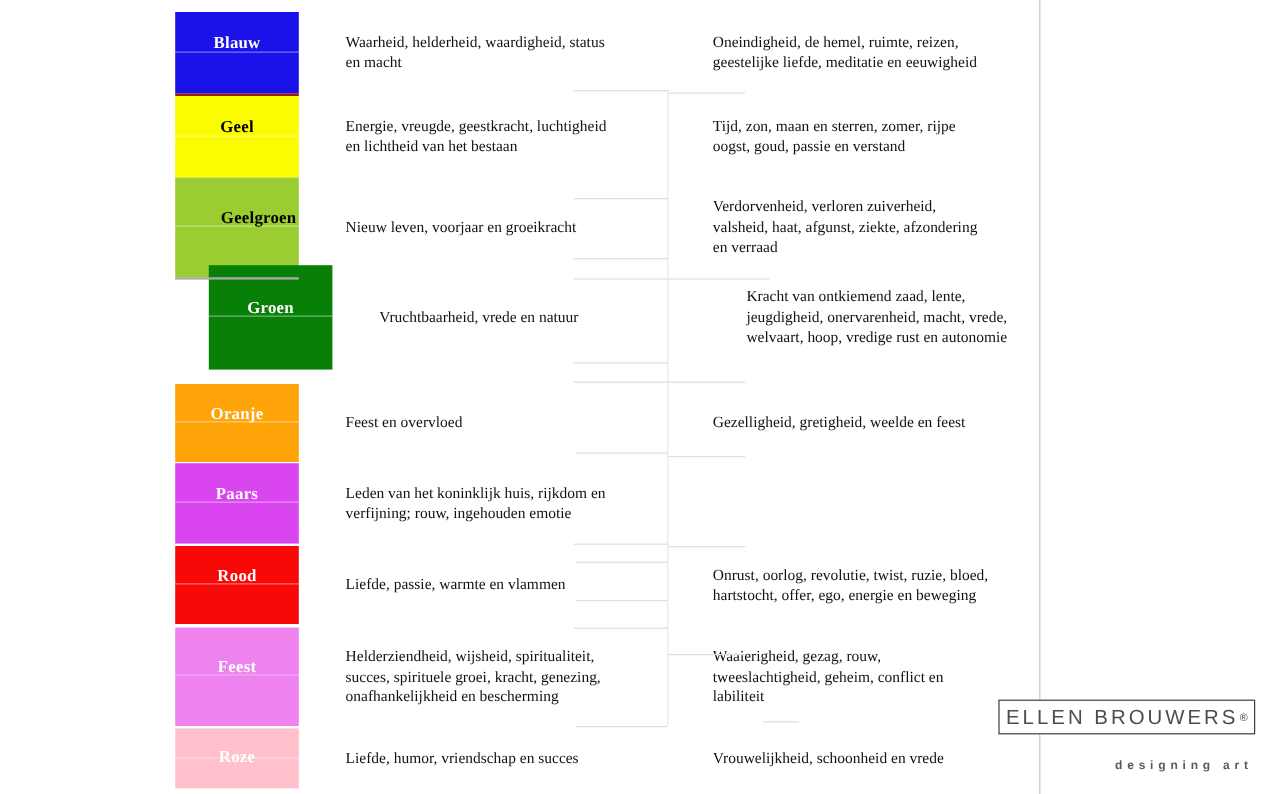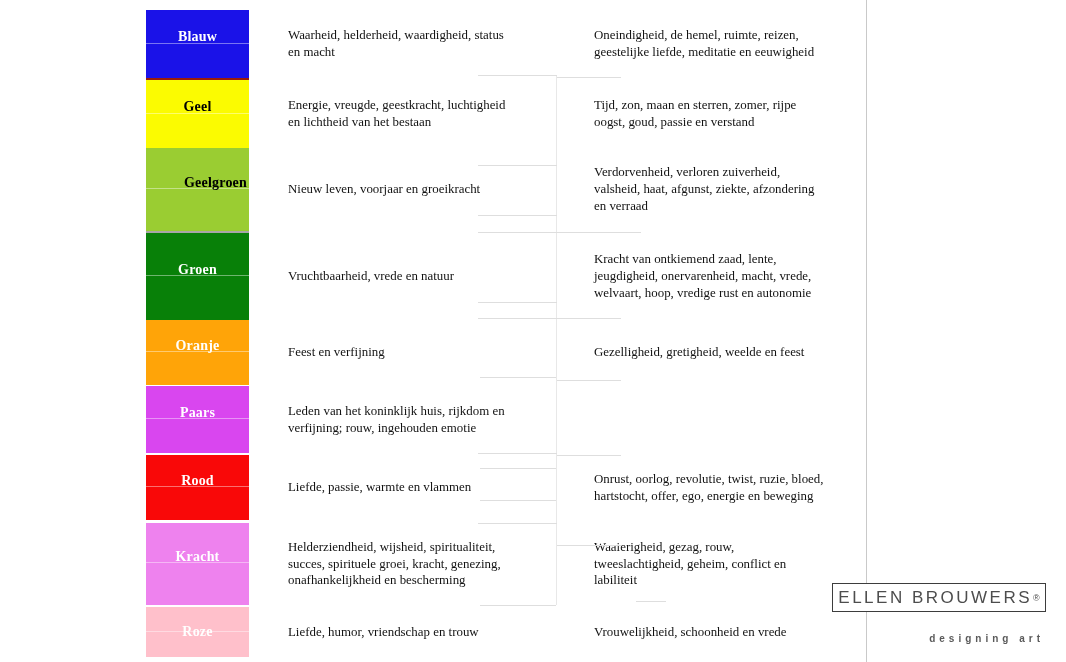--- a/index.html
+++ b/index.html
@@ -4,21 +4,21 @@
 <style>
   html,body{margin:0;padding:0;background:#ffffff;}
   body{font-family:"Liberation Serif","DejaVu Serif",serif;}
   #page{position:relative;width:1066px;height:662px;background:#fff;overflow:hidden;}
 
   
   .row{position:absolute;left:146px;width:720px;}
   .row-0{top:10px;height:68px;padding-left:20px;}
   .row-1{top:80px;height:68px;}
   .row-2{top:148px;height:83px;}
-  .row-3{top:233px;height:87px;}
+  .row-3{top:221px;height:87px;margin-left:28px;}
   .row-4{top:320px;height:65px;}
   .row-5{top:386px;height:67px;}
   .row-6{top:455px;height:65px;}
   .row-7{top:523px;height:82px;}
   .row-8{top:607px;height:50px;}
 
   .swatch{position:absolute;left:0;top:0;bottom:0;width:103px;
           display:flex;align-items:center;justify-content:center;}
   .swatch::after{content:"";position:absolute;left:0;right:0;top:48%;
           border-top:1px solid rgba(255,255,255,0.42);}
@@ -93,21 +93,21 @@
     <div class="cell c1">Vruchtbaarheid, vrede en natuur</div>
     <div class="cell c2">Kracht van ontkiemend zaad, lente,
 jeugdigheid, onervarenheid, macht, vrede,
 welvaart, hoop, vredige rust en autonomie</div>
   </div>
 
   <div class="row row-4">
     <div class="swatch" style="background-color: rgb(255, 164, 8);">
       <span class="swatch-label" style="color: rgb(255, 255, 255);">Oranje</span>
     </div>
-    <div class="cell c1">Feest en verfijning</div>
+    <div class="cell c1">Feest en overvloed</div>
     <div class="cell c2">Gezelligheid, gretigheid, weelde en feest</div>
   </div>
 
   <div class="row row-5">
     <div class="swatch" style="background-color: #d946ef;">
       <span class="swatch-label" style="color: rgb(255, 255, 255);">Paars</span>
     </div>
     <div class="cell c1">Leden van het koninklijk huis, rijkdom en
 verfijning; rouw, ingehouden emotie</div>
     <div class="cell c2"></div>
@@ -117,35 +117,35 @@
     <div class="swatch" style="background-color: rgb(249, 8, 8);">
       <span class="swatch-label" style="color: rgb(255, 255, 255);">Rood</span>
     </div>
     <div class="cell c1">Liefde, passie, warmte en vlammen</div>
     <div class="cell c2">Onrust, oorlog, revolutie, twist, ruzie, bloed,
 hartstocht, offer, ego, energie en beweging</div>
   </div>
 
   <div class="row row-7">
     <div class="swatch" style="background-color: rgb(238, 130, 238);">
-      <span class="swatch-label" style="color: rgb(255, 255, 255);">Kracht</span>
+      <span class="swatch-label" style="color: rgb(255, 255, 255);">Feest</span>
     </div>
     <div class="cell c1">Helderziendheid, wijsheid, spiritualiteit,
 succes, spirituele groei, kracht, genezing,
 onafhankelijkheid en bescherming</div>
     <div class="cell c2">Waaierigheid, gezag, rouw,
 tweeslachtigheid, geheim, conflict en
 labiliteit</div>
   </div>
 
   <div class="row row-8">
     <div class="swatch" style="background-color: rgb(255, 192, 203);">
       <span class="swatch-label" style="color: rgb(255, 255, 255); text-align: right;">Roze</span>
     </div>
-    <div class="cell c1">Liefde, humor, vriendschap en trouw</div>
+    <div class="cell c1">Liefde, humor, vriendschap en succes</div>
     <div class="cell c2">Vrouwelijkheid, schoonheid en vrede</div>
   </div>
 
   <div class="sep sep-maroon"></div>
   <div class="sep sep-gray"></div>
 
   <div>
     <div class="vl" style="left:556px;top:75px;height:530px;"></div>
     <div class="hl" style="left:478px;top:75px;width:79px;"></div>
     <div class="hl" style="left:557px;top:77px;width:64px;"></div>

